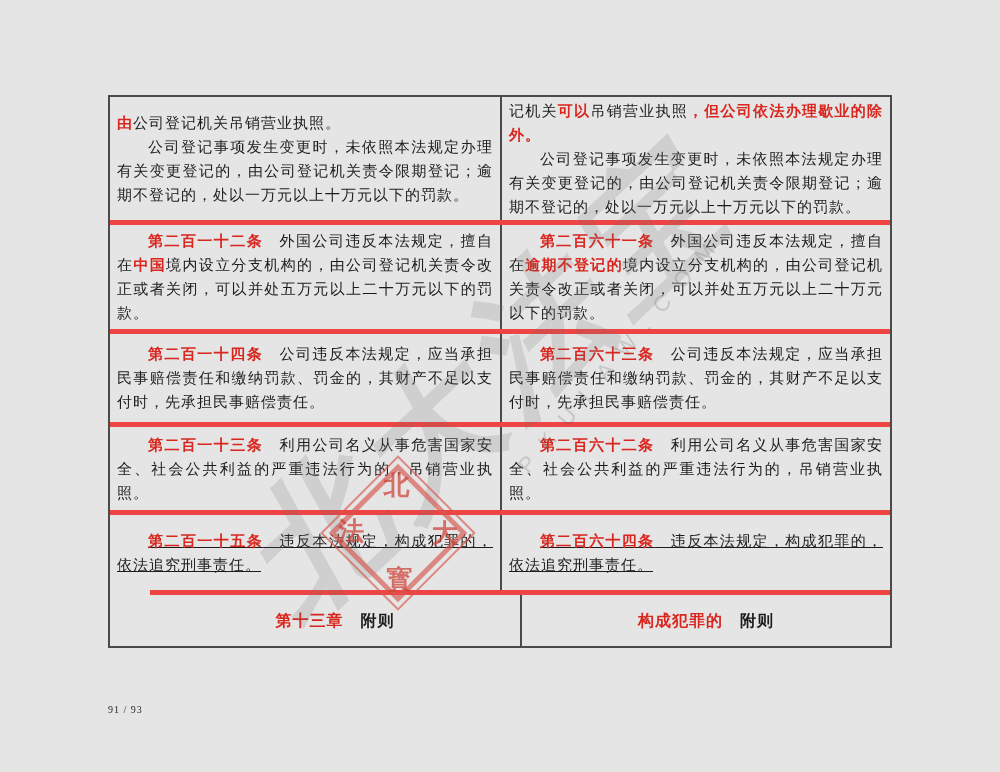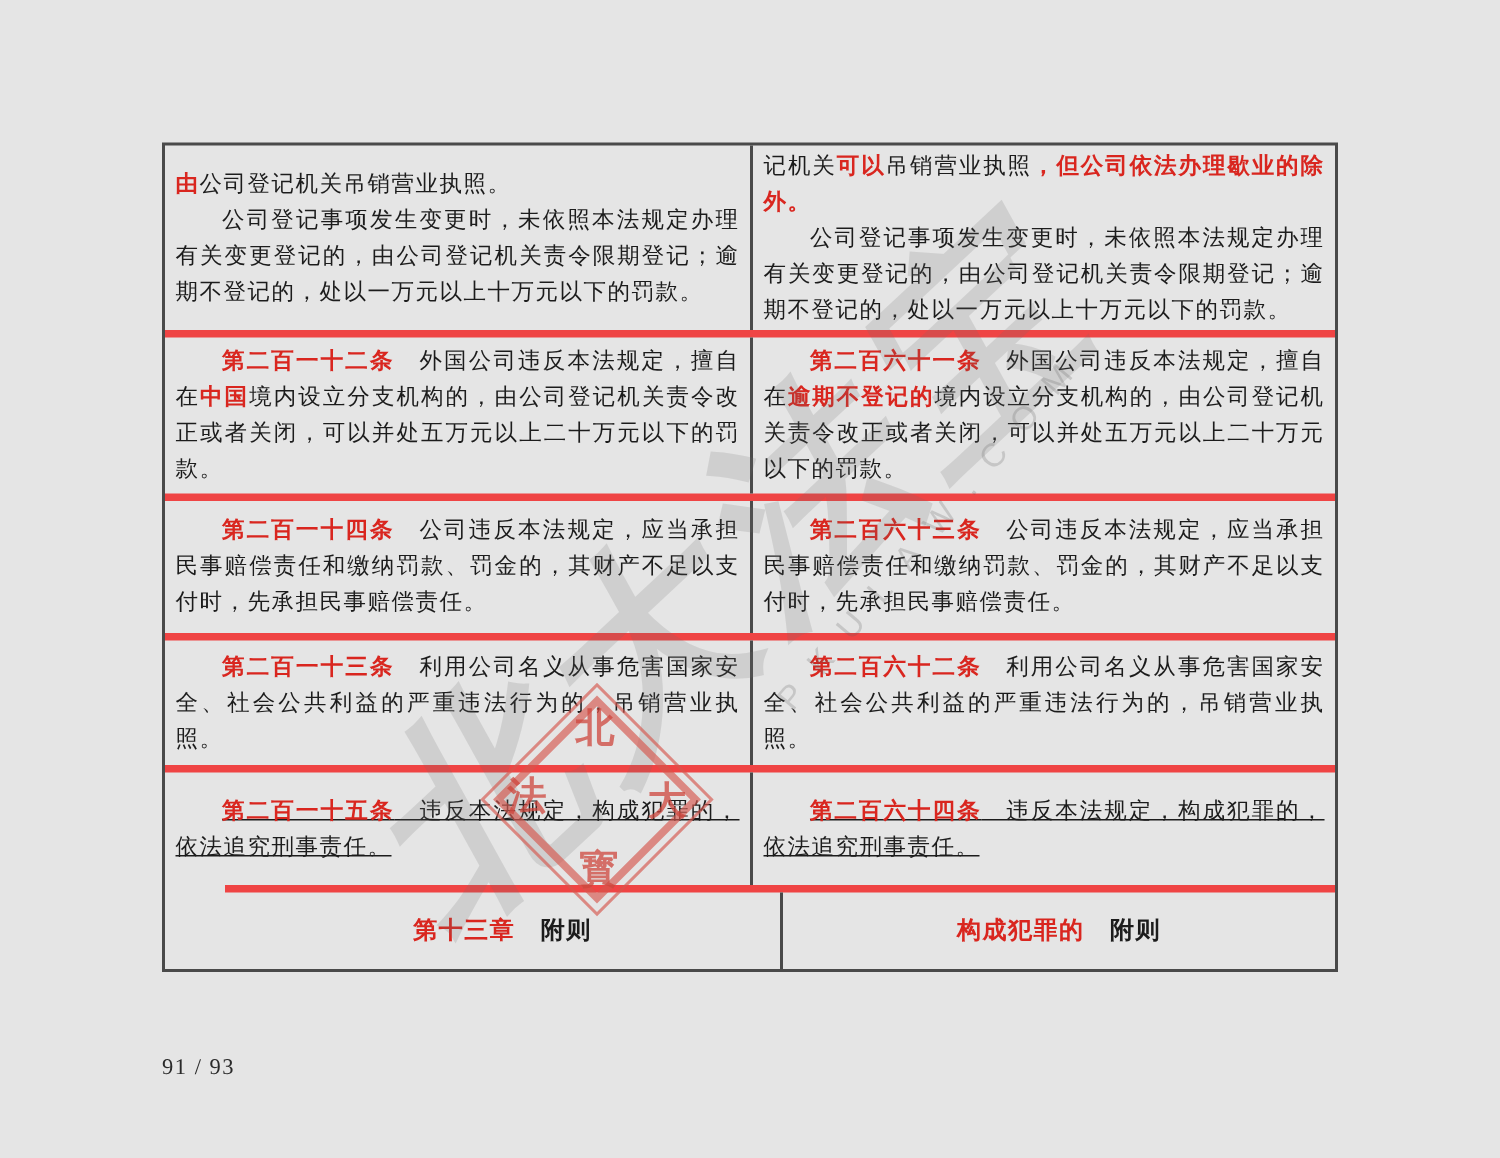--- a/index.html
+++ b/index.html
@@ -18,21 +18,21 @@
     display:flex;flex-direction:column;justify-content:center;
     font-size:15px;line-height:24px;letter-spacing:1px;
   }
   .cell.right{border-left:2px solid #4a4a4a;}
   .para{margin:0;text-align:justify;text-justify:inter-ideograph;}
   .para.indent{text-indent:31px;}
   .para.center{text-align:center;text-indent:0;font-size:16px;}
   .seg.red{color:#d9261f;}
   .seg.bold{font-weight:bold;}
   .page-number{
-    position:absolute;left:108px;top:704px;font-size:15px;color:#2a2a2a;letter-spacing:1px;
+    position:absolute;left:108px;top:704px;font-size:10px;color:#2a2a2a;letter-spacing:1px;
   }
   
   .watermark-layer{position:absolute;inset:0;pointer-events:none;}
   .wm-calligraphy{
     position:absolute;left:485px;top:385px;
     transform:translate(-50%,-50%) rotate(-43deg);
     font-size:140px;font-style:italic;font-weight:bold;white-space:nowrap;
     color:rgba(110,110,110,0.18);letter-spacing:10px;
   }
   .wm-latin{

